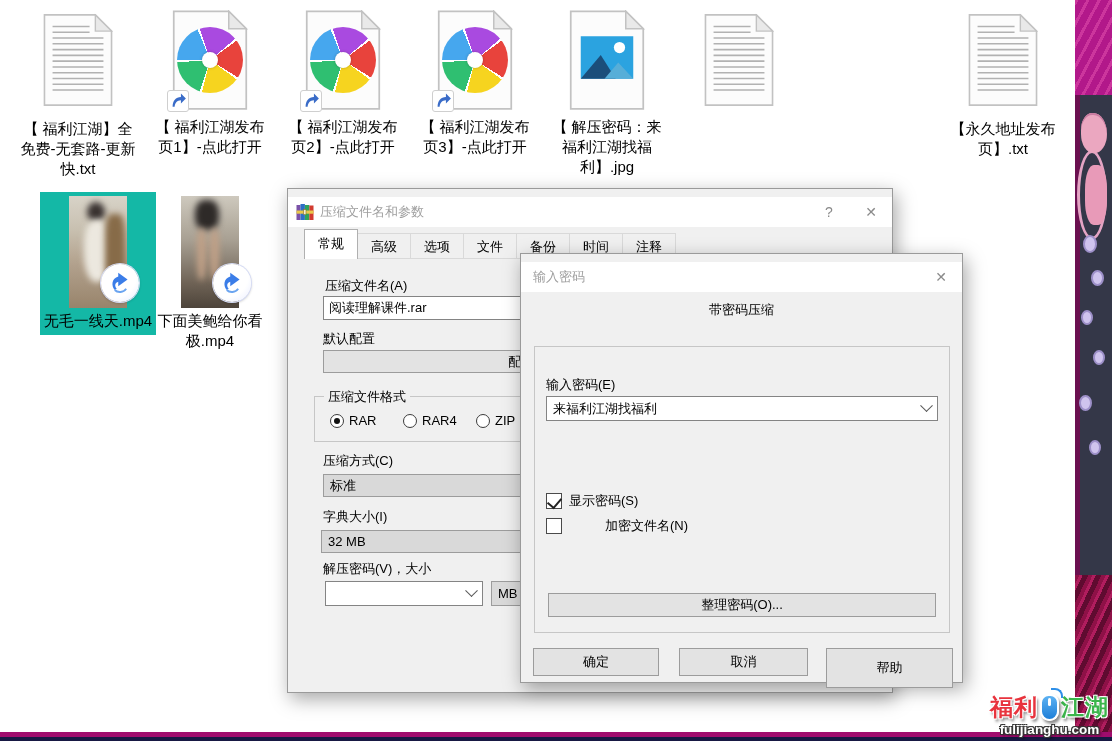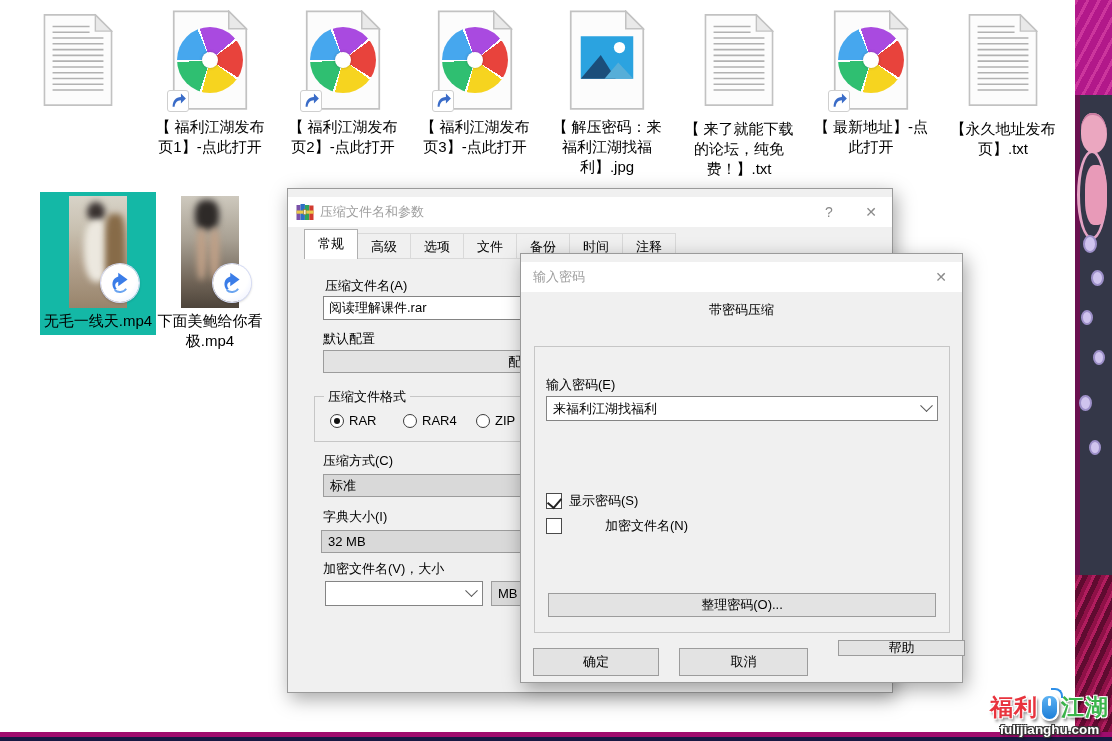--- a/index.html
+++ b/index.html
@@ -158,20 +158,21 @@
 </svg>
 
 <div id="screen">
 
   <div class="cell" style="left:16px; top:8px;">
     <div class="icon-area">
         <svg class="page-svg txt">
           <use href="#sym-txt"></use>
         </svg>
       </div>
+    <div class="icon-label">【 福利江湖】全免费-无套路-更新快.txt</div>
   </div>
   <div class="cell" style="left:148px; top:8px;">
     <div class="icon-area">
       <svg class="page-svg">
           <use href="#sym-page"></use>
         </svg>
       <div class="pinwheel"></div>
       <div class="badge">
           <svg>
             <use href="#sym-arrow"></use>
@@ -215,35 +216,20 @@
         </svg>
       </div>
     <div class="icon-label">【 解压密码：来福利江湖找福利】.jpg</div>
   </div>
   <div class="cell" style="left:677px; top:8px;">
     <div class="icon-area">
         <svg class="page-svg txt">
           <use href="#sym-txt"></use>
         </svg>
       </div>
-    <div class="icon-label">【 来了就能下载的论坛，纯免费！】.txt</div>
-  </div>
-  <div class="cell" style="left:809px; top:8px;">
-    <div class="icon-area">
-      <svg class="page-svg">
-          <use href="#sym-page"></use>
-        </svg>
-      <div class="pinwheel"></div>
-      <div class="badge">
-          <svg>
-            <use href="#sym-arrow"></use>
-          </svg>
-        </div>
-    </div>
-    <div class="icon-label">【 最新地址】-点此打开</div>
   </div>
   <div class="cell" style="left:941px; top:8px;">
     <div class="icon-area">
         <svg class="page-svg txt">
           <use href="#sym-txt"></use>
         </svg>
       </div>
     <div class="icon-label">【永久地址发布页】.txt</div>
   </div>
 
@@ -320,21 +306,21 @@
       <div class="radio"></div>
       <span class="radio-lbl">ZIP</span>
     </div>
 
     <div class="lbl" style="left:35px; top:263px;">压缩方式(C)</div>
     <div class="flat-combo" style="left:35px; top:285px; width:424px; height:23px;">标准</div>
 
     <div class="lbl" style="left:35px; top:319px;">字典大小(I)</div>
     <div class="flat-combo" style="left:33px; top:341px; width:426px; height:23px;">32 MB</div>
 
-    <div class="lbl" style="left:35px; top:371px;">加密文件名(V)，大小</div>
+    <div class="lbl" style="left:35px; top:371px;">解压密码(V)，大小</div>
     <div class="combo" style="left:37px; top:392px; width:158px; height:25px;">
       <span></span>
       <span class="chev"></span>
     </div>
     <div class="flat-combo" style="left:203px; top:392px; width:62px; height:25px;">MB</div>
   </div>
 
   <div class="dialog" style="left:520px; top:253px; width:443px; height:430px; z-index:20;">
     <div class="titlebar">
       <span class="title-text" style="margin-left:12px;">输入密码</span>
@@ -359,21 +345,21 @@
     </div>
     <div class="check-row" style="left:25px; top:263px;gap:36px;">
       <div class="checkbox"></div>
       <span class="check-lbl">加密文件名(N)</span>
     </div>
 
     <div class="push-btn" style="left:27px; top:339px; width:388px; height:24px;">整理密码(O)...</div>
 
     <div class="push-btn" style="left:12px; top:394px; width:126px; height:28px;">确定</div>
     <div class="push-btn" style="left:158px; top:394px; width:129px; height:28px;">取消</div>
-    <div class="push-btn" style="left:305px; top:386px; width:127px; height:16px;margin-left:12px;">帮助</div>
+    <div class="push-btn" style="left:305px; top:394px; width:127px; height:40px;">帮助</div>
   </div>
 
   <div class="wallpaper">
     <div class="wp-top"></div>
     <div class="wp-mid">
       <div class="orn o9"></div>
         <div class="orn o1"></div>
         <div class="orn o2"></div>
       <div class="orn o3"></div>
         <div class="orn o4"></div>

